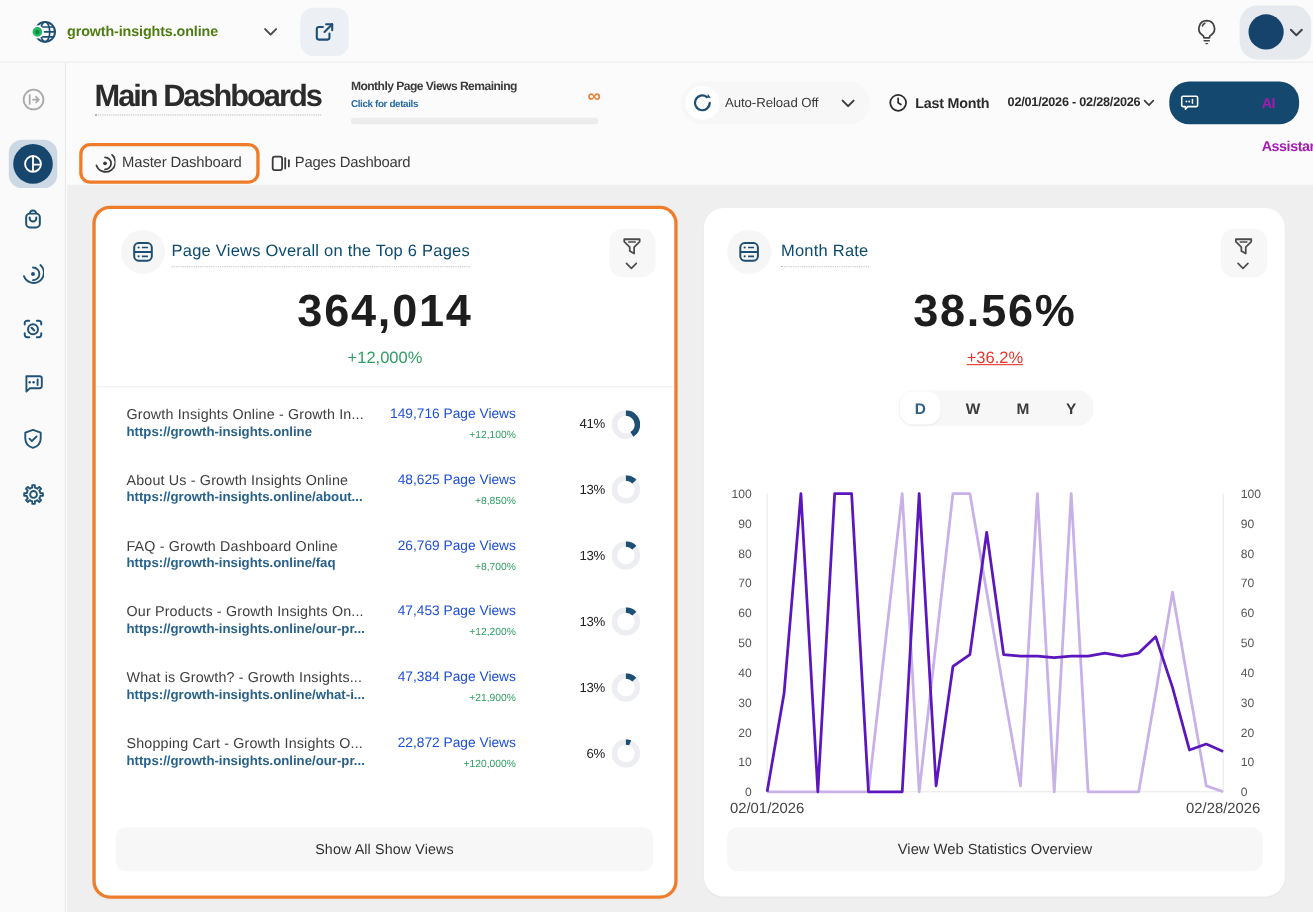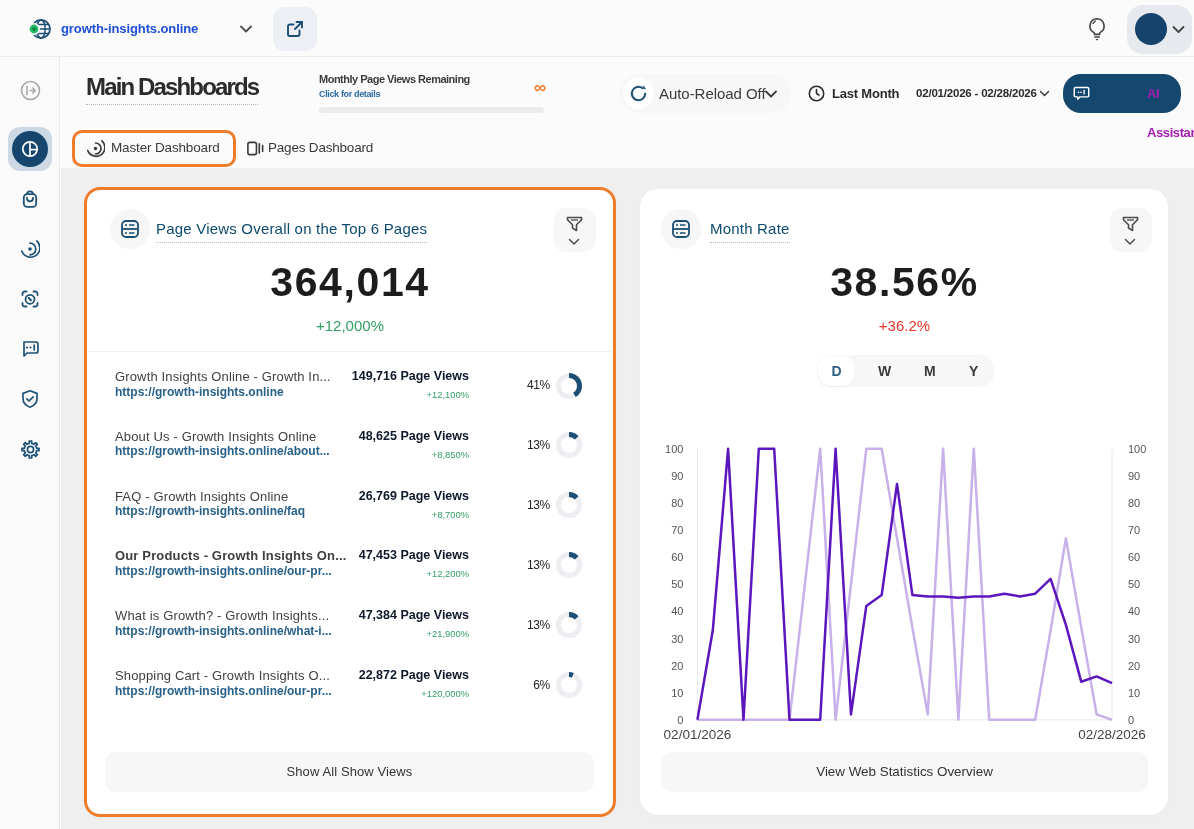--- a/index.html
+++ b/index.html
@@ -1,34 +1,34 @@
 <!DOCTYPE html>
 <html><head>
 <meta charset="utf-8">
 <style>
 * { margin:0; padding:0; box-sizing:border-box; }
 html,body { width:1194px; height:829px; font-family:"Liberation Sans", sans-serif; background:#fbfbfb; overflow:hidden; position:relative; }
 .abs { position:absolute; }
 
 
 #topbar { left:0; top:0; width:1194px; height:57px; background:#fbfbfb; border-bottom:1px solid #ececec; }
-#sitename { left:61px; top:0; height:57px; line-height:57px; font-size:13px; font-weight:600; color:#1d4ed8; letter-spacing:-0.1px;}
+#sitename { left:61px; top:0; height:57px; line-height:57px; font-size:13px; font-weight:600; color:#4d7c0f; letter-spacing:-0.1px;}
 #sidebar { left:0; top:57px; width:60px; height:772px; background:#fafafa; border-right:1px solid #e9e9e9; }
 
 
 #hdr { left:60px; top:57px; width:1134px; height:113px; background:#fbfbfb; }
-#maintitle { left:86px; top:73.5px; font-size:24px; line-height:26px; font-weight:700; color:#2b2b2b; letter-spacing:-1.85px; border-bottom:1.5px dotted #b9b9b9; padding-bottom:4px;}
+#maintitle { left:86px; top:73.5px; font-size:28px; line-height:26px; font-weight:700; color:#2b2b2b; letter-spacing:-1.85px; border-bottom:1.5px dotted #b9b9b9; padding-bottom:4px;}
 #mpvr { left:319px; top:74px; font-size:11px; line-height:11px; font-weight:700; color:#3b3b3b; letter-spacing:-0.5px; }
 #cfd { left:319px; top:90px; font-size:9px; line-height:9px; font-weight:600; color:#2b6ba3; letter-spacing:-0.35px; }
 #inf { left:534px; top:79px; font-size:17px; line-height:17px; font-weight:700; color:#ef7c2a; }
 #pbar { left:319px; top:107px; width:225px; height:6px; background:#ececec; border-radius:3px; }
 .pill { background:#f7f7f7; border-radius:20px; }
 #autoreload { left:619px; top:74px; width:172px; height:39px; }
 #arcirc { left:623px; top:78px; width:31px; height:31px; background:#fff; border-radius:50%; }
-#artext { left:659px; top:74px; height:39px; line-height:39px; font-size:15px; font-weight:500; color:#3b3b3b; letter-spacing:-0.05px; }
+#artext { left:659px; top:74px; height:39px; line-height:39px; font-size:12px; font-weight:500; color:#3b3b3b; letter-spacing:-0.05px; }
 #lastmonth { left:832px; top:74px; height:39px; line-height:39px; font-size:13px; font-weight:700; color:#2b2b2b; letter-spacing:-0.2px; }
 #dates { left:916px; top:74px; height:39px; line-height:39px; font-size:11.5px; font-weight:600; color:#2b2b2b; letter-spacing:-0.2px;}
 #aibtn { left:1063px; top:74px; width:118px; height:39px; background:#15486f; border-radius:18px; color:#fff; }
 #aitext { left:1127px; top:74px; height:39px; line-height:39px; font-size:13px; font-weight:700; color:#a21caf; letter-spacing:-0.4px;margin-left:20px; }
 
 
 #tab1 { left:72px; top:130px; width:164px; height:37px; border:3.5px solid #ef7c2a; border-radius:10px; background:#fbfbfb; }
 #tab1text { left:111px; top:130px; height:37px; line-height:36px; font-size:13.5px; font-weight:500; color:#3a3a3a; letter-spacing:-0.15px; }
 #tab2text { left:268px; top:130px; height:37px; line-height:36px; font-size:13.5px; font-weight:500; color:#3a3a3a; letter-spacing:-0.2px; }
 
@@ -43,21 +43,21 @@
 .filterbtn { width:42px; height:44px; border-radius:12px; background:#f7f7f7; }
 .bignum { width:100%; text-align:center; font-size:41px; line-height:45px; font-weight:700; color:#1d1d1d; letter-spacing:1.6px; }
 .delta { width:100%; text-align:center; font-size:15px; line-height:15px; font-weight:500; }
 .green { color:#2f9e63; }
 .red { color:#e8362a; }
 .cardbtn { height:40px; background:#f7f7f7; border-radius:10px; text-align:center; line-height:40px; font-size:13px; font-weight:500; color:#333; }
 
 
 .rowtitle { font-size:13px; line-height:15px; font-weight:500; color:#3f3f3f; letter-spacing:0.15px; }
 .rowurl { font-size:12px; line-height:11.5px; font-weight:700; color:#28618a; }
-.rowval { font-size:12.5px; line-height:14.4px; font-weight:700; color:#0f172a; text-align:right; }
+.rowval { font-size:12.5px; line-height:14.4px; font-weight:400; color:#1d4ed8; text-align:right; }
 .rowgreen { font-size:9.4px; line-height:11px; font-weight:500; text-align:right; }
 .rowpct { font-size:12px; line-height:13.8px; font-weight:500; color:#222; letter-spacing:-0.3px; text-align:right; }
 
 
 #seg { left:817px; top:355px; width:177px; height:32px; background:#f7f7f7; border-radius:14px; }
 #segd { left:818px; top:356px; width:37px; height:30px; background:#fff; border-radius:12px; box-shadow:0 1px 2px rgba(0,0,0,0.06); }
 .segl { font-size:14px; font-weight:700; color:#3b3b3b; }
 
 .axlbl { font-size:11px; fill:#555; }
 </style>
@@ -224,30 +224,30 @@
   </svg>
 <div class="abs rowtitle" style="left:115px; top:428.6px;">About Us - Growth Insights Online</div>
 <div class="abs rowurl" style="left:115px; top:446.4px;">https://growth-insights.online/about...</div>
 <div class="abs rowval" style="left:269px; top:428.6px; width:200px;">48,625 Page Views</div>
 <div class="abs rowgreen green" style="left:269px; top:448.6px; width:200px;">+8,850%</div>
 <div class="abs rowpct" style="left:490px; top:438.9px; width:60px;">13%</div>
 <svg class="abs" style="left:556.3px; top:432.4px;" width="26" height="26" viewBox="0 0 26 26">
     <circle cx="13" cy="13" r="10.5" fill="none" stroke="#edeef1" stroke-width="5"></circle>
     <circle cx="13" cy="13" r="10.5" fill="none" stroke="#1d4e74" stroke-width="5" stroke-dasharray="8.58 57.40" transform="rotate(-90 13 13)"></circle>
   </svg>
-<div class="abs rowtitle" style="left:115px; top:488.5px;">FAQ - Growth Insights Online</div>
+<div class="abs rowtitle" style="left:115px; top:488.5px;">FAQ - Growth Dashboard Online</div>
 <div class="abs rowurl" style="left:115px; top:506.3px;">https://growth-insights.online/faq</div>
 <div class="abs rowval" style="left:269px; top:488.5px; width:200px;">26,769 Page Views</div>
 <div class="abs rowgreen green" style="left:269px; top:508.5px; width:200px;">+8,700%</div>
 <div class="abs rowpct" style="left:490px; top:498.8px; width:60px;">13%</div>
 <svg class="abs" style="left:556.3px; top:492.3px;" width="26" height="26" viewBox="0 0 26 26">
     <circle cx="13" cy="13" r="10.5" fill="none" stroke="#edeef1" stroke-width="5"></circle>
     <circle cx="13" cy="13" r="10.5" fill="none" stroke="#1d4e74" stroke-width="5" stroke-dasharray="8.58 57.40" transform="rotate(-90 13 13)"></circle>
   </svg>
-<div class="abs rowtitle" style="left:115px; top:548.4px;font-weight:bold;">Our Products - Growth Insights On...</div>
+<div class="abs rowtitle" style="left:115px; top:548.4px;">Our Products - Growth Insights On...</div>
 <div class="abs rowurl" style="left:115px; top:566.2px;">https://growth-insights.online/our-pr...</div>
 <div class="abs rowval" style="left:269px; top:548.4px; width:200px;">47,453 Page Views</div>
 <div class="abs rowgreen green" style="left:269px; top:568.4px; width:200px;">+12,200%</div>
 <div class="abs rowpct" style="left:490px; top:558.7px; width:60px;">13%</div>
 <svg class="abs" style="left:556.3px; top:552.2px;" width="26" height="26" viewBox="0 0 26 26">
     <circle cx="13" cy="13" r="10.5" fill="none" stroke="#edeef1" stroke-width="5"></circle>
     <circle cx="13" cy="13" r="10.5" fill="none" stroke="#1d4e74" stroke-width="5" stroke-dasharray="8.58 57.40" transform="rotate(-90 13 13)"></circle>
   </svg>
 <div class="abs rowtitle" style="left:115px; top:608.3px;">What is Growth? - Growth Insights...</div>
 <div class="abs rowurl" style="left:115px; top:626.1px;">https://growth-insights.online/what-i...</div>
@@ -284,21 +284,21 @@
 <div class="abs filterbtn" style="left:1110px; top:208px;"></div>
 <svg class="abs" style="left:1122px; top:216px;" width="17" height="16" viewBox="0 0 17 16">
   <path d="M1.5 1.5 h14 v2.2 l-5 5 v5.8 l-4 -2.4 V8.7 l-5 -5 Z" fill="none" stroke="#4b4b4b" stroke-width="1.6" stroke-linejoin="round"></path>
   <line x1="5" y1="4" x2="12" y2="4" stroke="#4b4b4b" stroke-width="1.3"></line>
 </svg>
 <svg class="abs" style="left:1124px; top:237px;" width="12" height="10" viewBox="0 0 12 10">
     <path d="M1.5 2.5 L6 7 L10.5 2.5" fill="none" stroke="#4b4b4b" stroke-width="1.5" stroke-linecap="round" stroke-linejoin="round"></path>
   </svg>
 
 <div class="abs bignum" style="left:641px; top:260px; width:527px;">38.56%</div>
-<div class="abs delta red" style="left:641px; top:318px; width:527px;">+36.2%</div>
+<div class="abs delta red" style="left:641px; top:318px; width:527px;text-decoration:underline;">+36.2%</div>
 
 <div class="abs" id="seg"></div>
 <div class="abs" id="segd"></div>
 <div class="abs segl" style="left:831.5px; top:363px; color:#306083;">D</div>
 <div class="abs segl" style="left:878px; top:363px;">W</div>
 <div class="abs segl" style="left:924px; top:363px;">M</div>
 <div class="abs segl" style="left:969px; top:363px;">Y</div>
 
 <svg class="abs" id="chart" style="left:655px; top:440px;" width="500" height="305" viewBox="0 0 500 305">
     <text class="axlbl" x="28.4" y="283.8" text-anchor="end">0</text>

